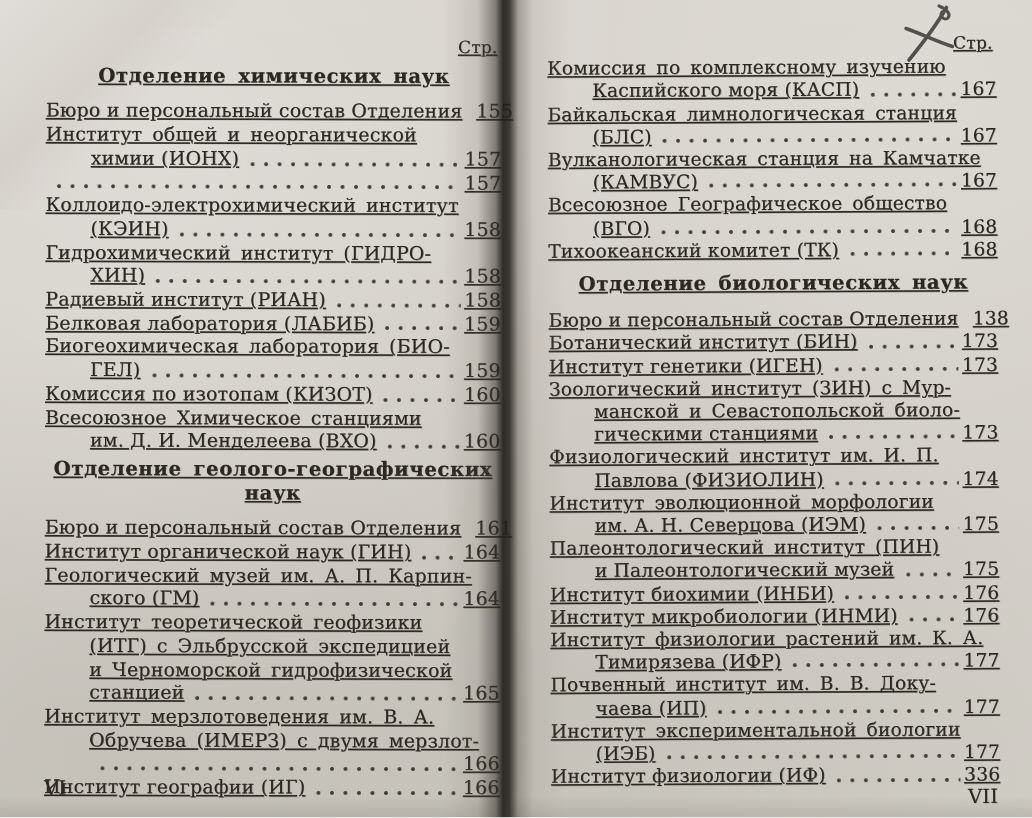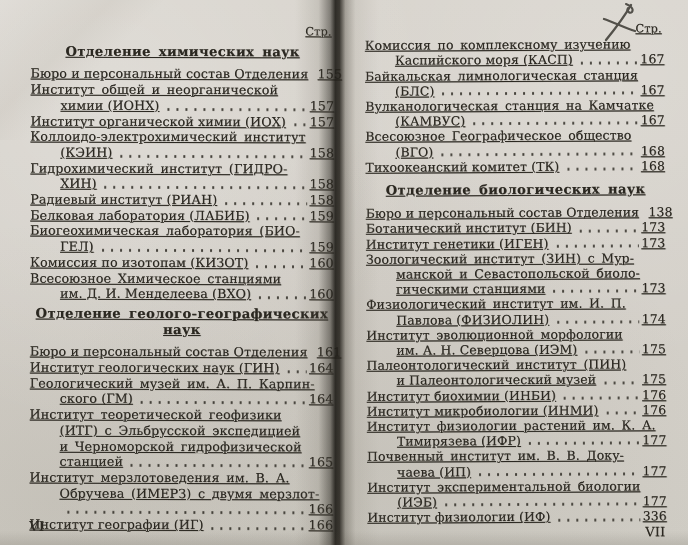--- a/index.html
+++ b/index.html
@@ -108,21 +108,20 @@
               <span class="txt">Институт общей и неорганической</span>
             </div>
             <div class="toc-line last indent">
               <span class="txt">химии (ИОНХ)</span>
               <span class="leader"></span>
               <span class="pagenum">157</span>
             </div>
           </div>
           <div class="toc-entry">
             <div class="toc-line last">
-              <span class="txt">Институт органической химии (ИОХ)</span>
               <span class="leader"></span>
               <span class="pagenum">157</span>
             </div>
           </div>
           <div class="toc-entry">
             <div class="toc-line mid">
               <span class="txt">Коллоидо-электрохимический институт</span>
             </div>
             <div class="toc-line last indent">
               <span class="txt">(КЭИН)</span>
@@ -184,21 +183,21 @@
           <div class="section-heading">Отделение геолого-географических наук</div>
           <div class="toc-entry">
             <div class="toc-line last">
               <span class="txt">Бюро и персональный состав Отделения</span>
               <span class="leader hidden-dots"></span>
               <span class="pagenum">161</span>
             </div>
           </div>
           <div class="toc-entry">
             <div class="toc-line last">
-              <span class="txt">Институт геологических наук (ГИН)</span>
+              <span class="txt">Институт органической наук (ГИН)</span>
               <span class="leader"></span>
               <span class="pagenum">164</span>
             </div>
           </div>
           <div class="toc-entry">
             <div class="toc-line mid">
               <span class="txt">Геологический музей им. А. П. Карпин-</span>
             </div>
             <div class="toc-line last indent">
               <span class="txt">ского (ГМ)</span>

